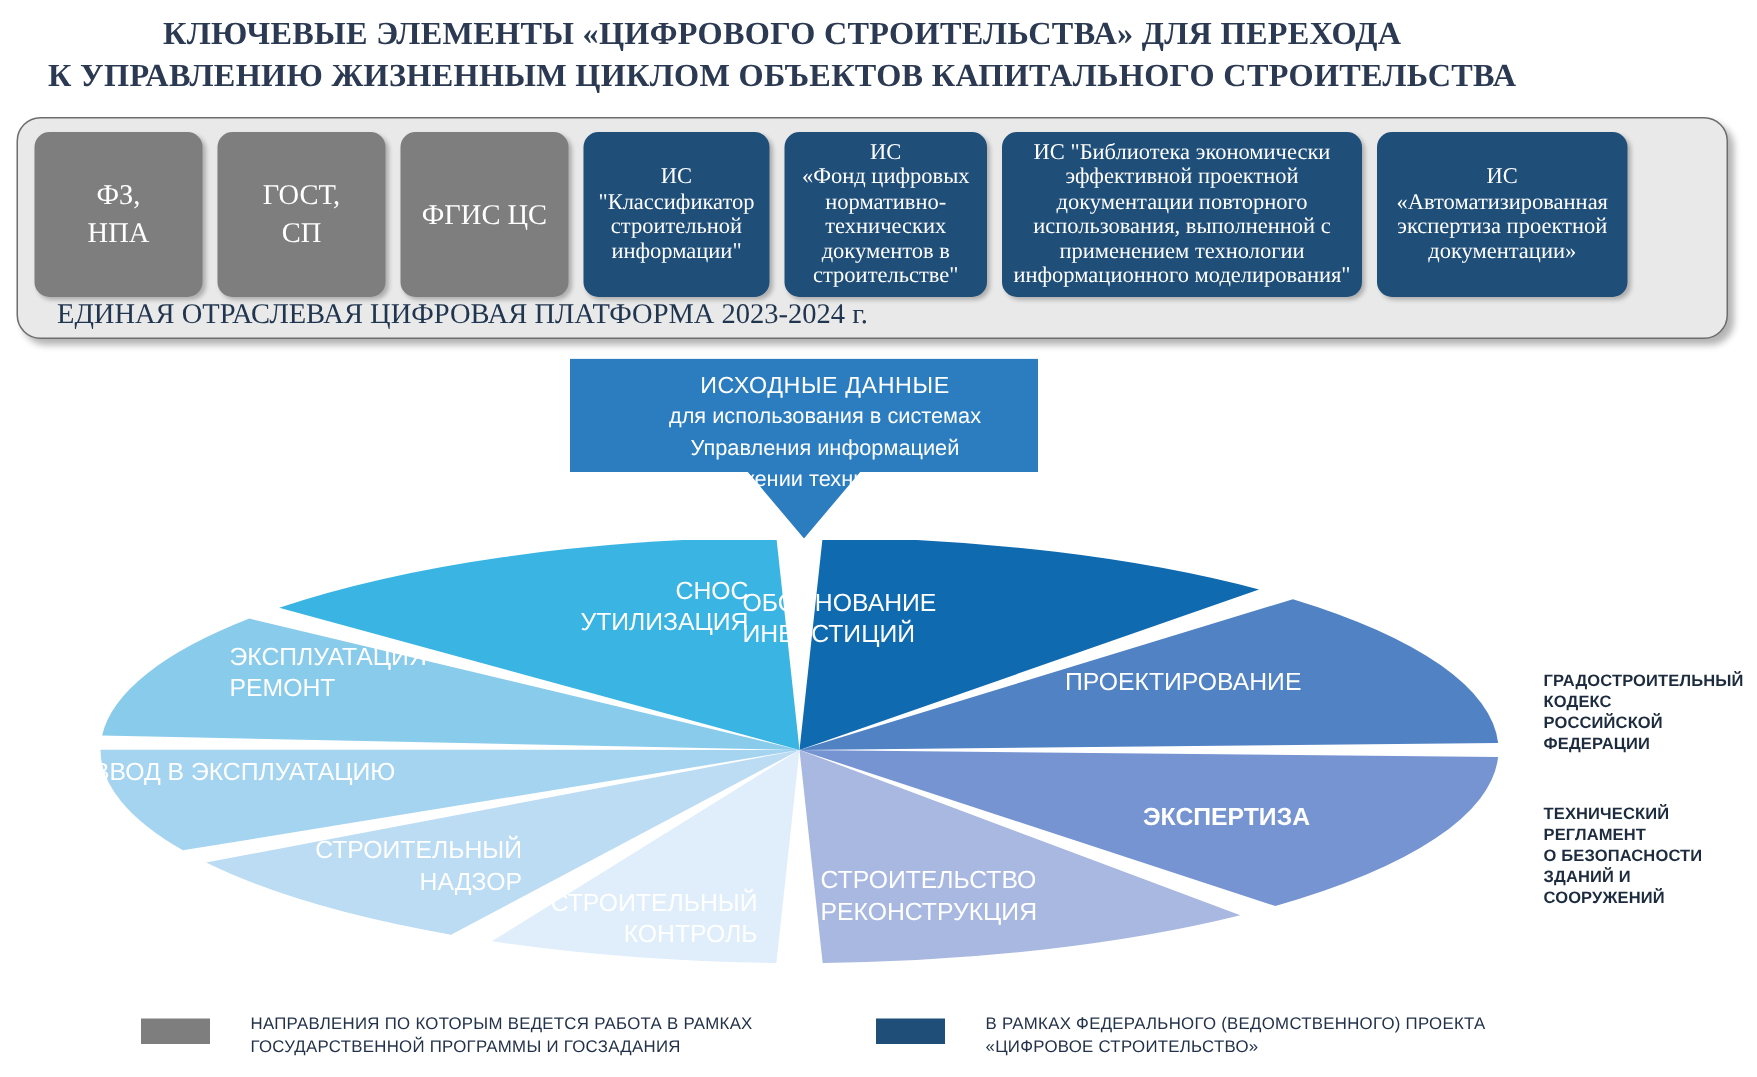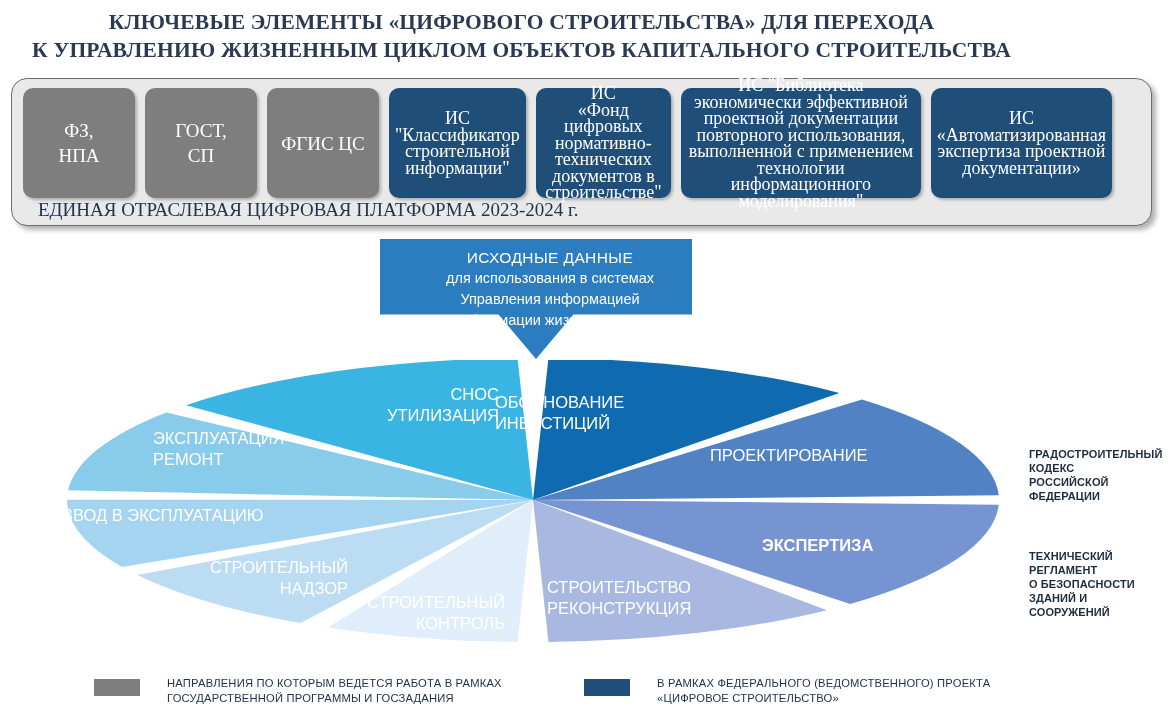--- a/index.html
+++ b/index.html
@@ -60,21 +60,21 @@
     font-family: "Liberation Serif", serif;
     display: flex;
     align-items: center;
     justify-content: center;
     text-align: center;
     box-sizing: border-box;
     padding: 4px 6px;
     box-shadow: 2px 2px 3px rgba(0,0,0,.25);
   }
   .pbox.gray { background: #7e7e7e; font-size: 19px; line-height: 25px; }
-  .pbox.blue { background: #1f4e79; font-size: 18px; line-height: 16.5px; }
+  .pbox.blue { background: #1f4e79; font-size: 15px; line-height: 16.5px; }
   .pbox .head { display: block; }
   .pbox .body { display: block; }
 
   .w-fz   { flex: 0 0 112px; }
   .w-gost { flex: 0 0 112px; }
   .w-fgis { flex: 0 0 112px; }
   .w-kci  { flex: 0 0 124px; }
   .w-fond { flex: 0 0 135px; }
   .w-bib  { flex: 0 0 240px; }
   .w-aepd { flex: 0 0 167px; }
@@ -136,21 +136,21 @@
   
   .side-note {
     position: absolute;
     font-size: 11px;
     line-height: 14px;
     color: #1d2b3f;
     font-weight: bold;
     letter-spacing: .1px;
   }
   #note-gk { left: 1029px; top: 447px; }
-  #note-tr { left: 1029px; top: 549px; }
+  #note-tr { left: 1029px; top: 536px; }
 
   
   .legend-item {
     position: absolute;
     display: flex;
     align-items: flex-start;
     gap: 5px;
   }
   .legend-swatch {
     width: 46px;
@@ -231,21 +231,21 @@
 
   <div id="platform-caption">ЕДИНАЯ  ОТРАСЛЕВАЯ ЦИФРОВАЯ ПЛАТФОРМА 2023-2024 г.</div>
 </div>
 
 <div id="arrow-block">
   <div id="arrow-shape" style="background: rgb(43, 125, 191);"></div>
   <div id="arrow-text">
     <div class="al1">ИСХОДНЫЕ ДАННЫЕ</div>
     <div>для использования в системах</div>
     <div>Управления информацией</div>
-    <div>на информации жизненного цикла</div>
+    <div>на протяжении технических цикла</div>
   </div>
 </div>
 
 <div id="wheel">
   <svg width="960" height="300" viewBox="0 0 960 300">
     <g id="wheel-segments">
         <path d="M 493 140 L 508.45 -1.92 A 466 142 0 0 1 799.34 32.99 Z" fill="#0f6ab0"></path>
         <path d="M 493 140 L 821.94 39.42 A 466 142 0 0 1 958.74 135.29 Z" fill="#5182c4"></path>
         <path d="M 493 140 L 958.74 144.71 A 466 142 0 0 1 810.22 244.02 Z" fill="#7694d2"></path>
         <path d="M 493 140 L 786.89 250.20 A 466 142 0 0 1 508.45 281.92 Z" fill="#a8b8e0"></path>

